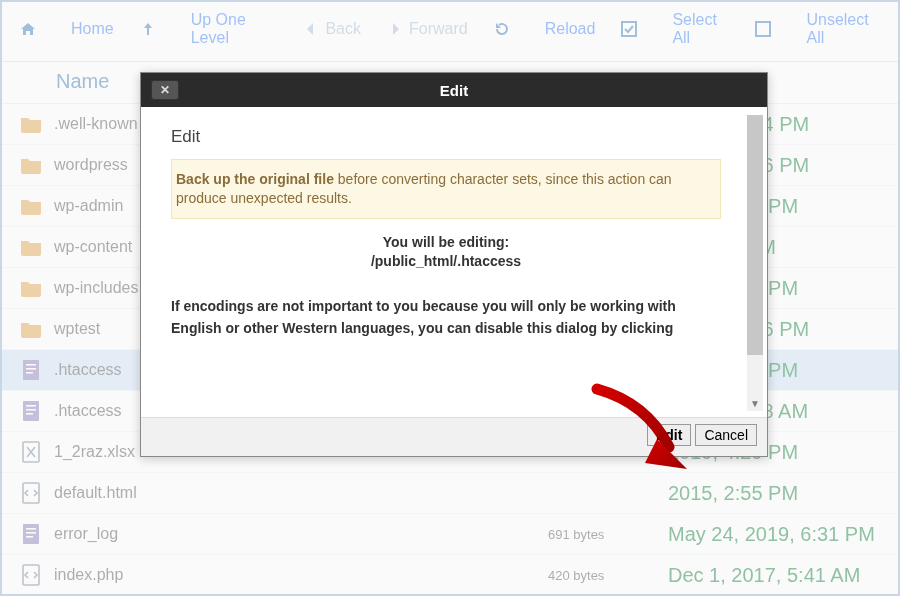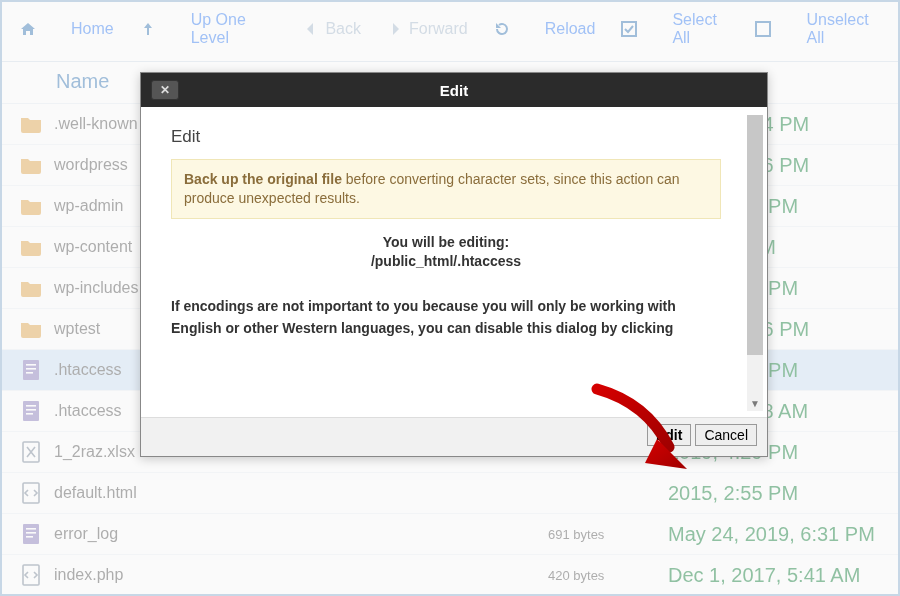--- a/index.html
+++ b/index.html
@@ -22,21 +22,21 @@
   .row .nm{margin-left:8px;flex:1;font-size:16px;color:#555;}
   .row .sz{width:120px;text-align:left;font-size:13px;color:#555;}
   .row .md{width:230px;font-size:20px;color:#15803d;}
 
   
   .dialog{position:absolute;left:138px;top:70px;width:626px;background:#fff;border:1px solid #888;box-shadow:0 2px 10px rgba(0,0,0,.2);}
   .dlg-title{background:#2b2b2b;color:#fff;height:34px;display:flex;align-items:center;justify-content:center;font-weight:bold;font-size:15px;position:relative;}
   .dlg-close{position:absolute;left:10px;top:7px;width:26px;height:18px;background:#555;border:1px solid #333;border-radius:3px;display:flex;align-items:center;justify-content:center;color:#ddd;font-size:12px;cursor:pointer;}
   .dlg-body{position:relative;padding:20px 46px 16px 30px;height:310px;box-sizing:border-box;overflow:hidden;font-size:14px;}
   .dlg-h{color:#444;font-size:17px;margin-bottom:12px;}
-  .warn{background:#fdf8e3;border:1px solid #f0e6b7;color:#8a6d3b;padding:10px 12px;line-height:1.35;}
+  .warn{background:#fdf8e3;border:1px solid #f0e6b7;color:#8a6d3b;padding:10px 4px;line-height:1.35;}
   .editing{margin-top:14px;font-weight:bold;line-height:1.4;text-align:center;}
   .enc-msg{margin-top:23px;font-weight:bold;line-height:1.6;}
   .here-row{margin-top:14px;display:flex;align-items:center;gap:8px;font-weight:bold;}
   .small-btn{background:#e9eef6;border:1px solid #6d90c0;padding:3px 8px;font-size:13.5px;font-weight:normal;cursor:pointer;box-shadow:0 0 0 1px #bcd0ea inset;}
   .vscroll{position:absolute;right:4px;top:8px;width:16px;height:296px;background:#f1f1f1;}
   .vthumb{position:absolute;right:0;top:0;width:16px;height:240px;background:#c7c7c7;}
   .varr{position:absolute;right:0;bottom:0;width:16px;height:16px;display:flex;align-items:center;justify-content:center;color:#7a7a7a;font-size:10px;}
   .dlg-ftr{background:#f1f1f1;border-top:1px solid #ddd;padding:6px 10px 10px;display:flex;justify-content:flex-end;gap:4px;}
   .fbtn{background:#eee;border:1px solid #999;padding:2px 8px;font-size:14px;cursor:pointer;}
   .fbtn.primary{font-weight:bold;}

